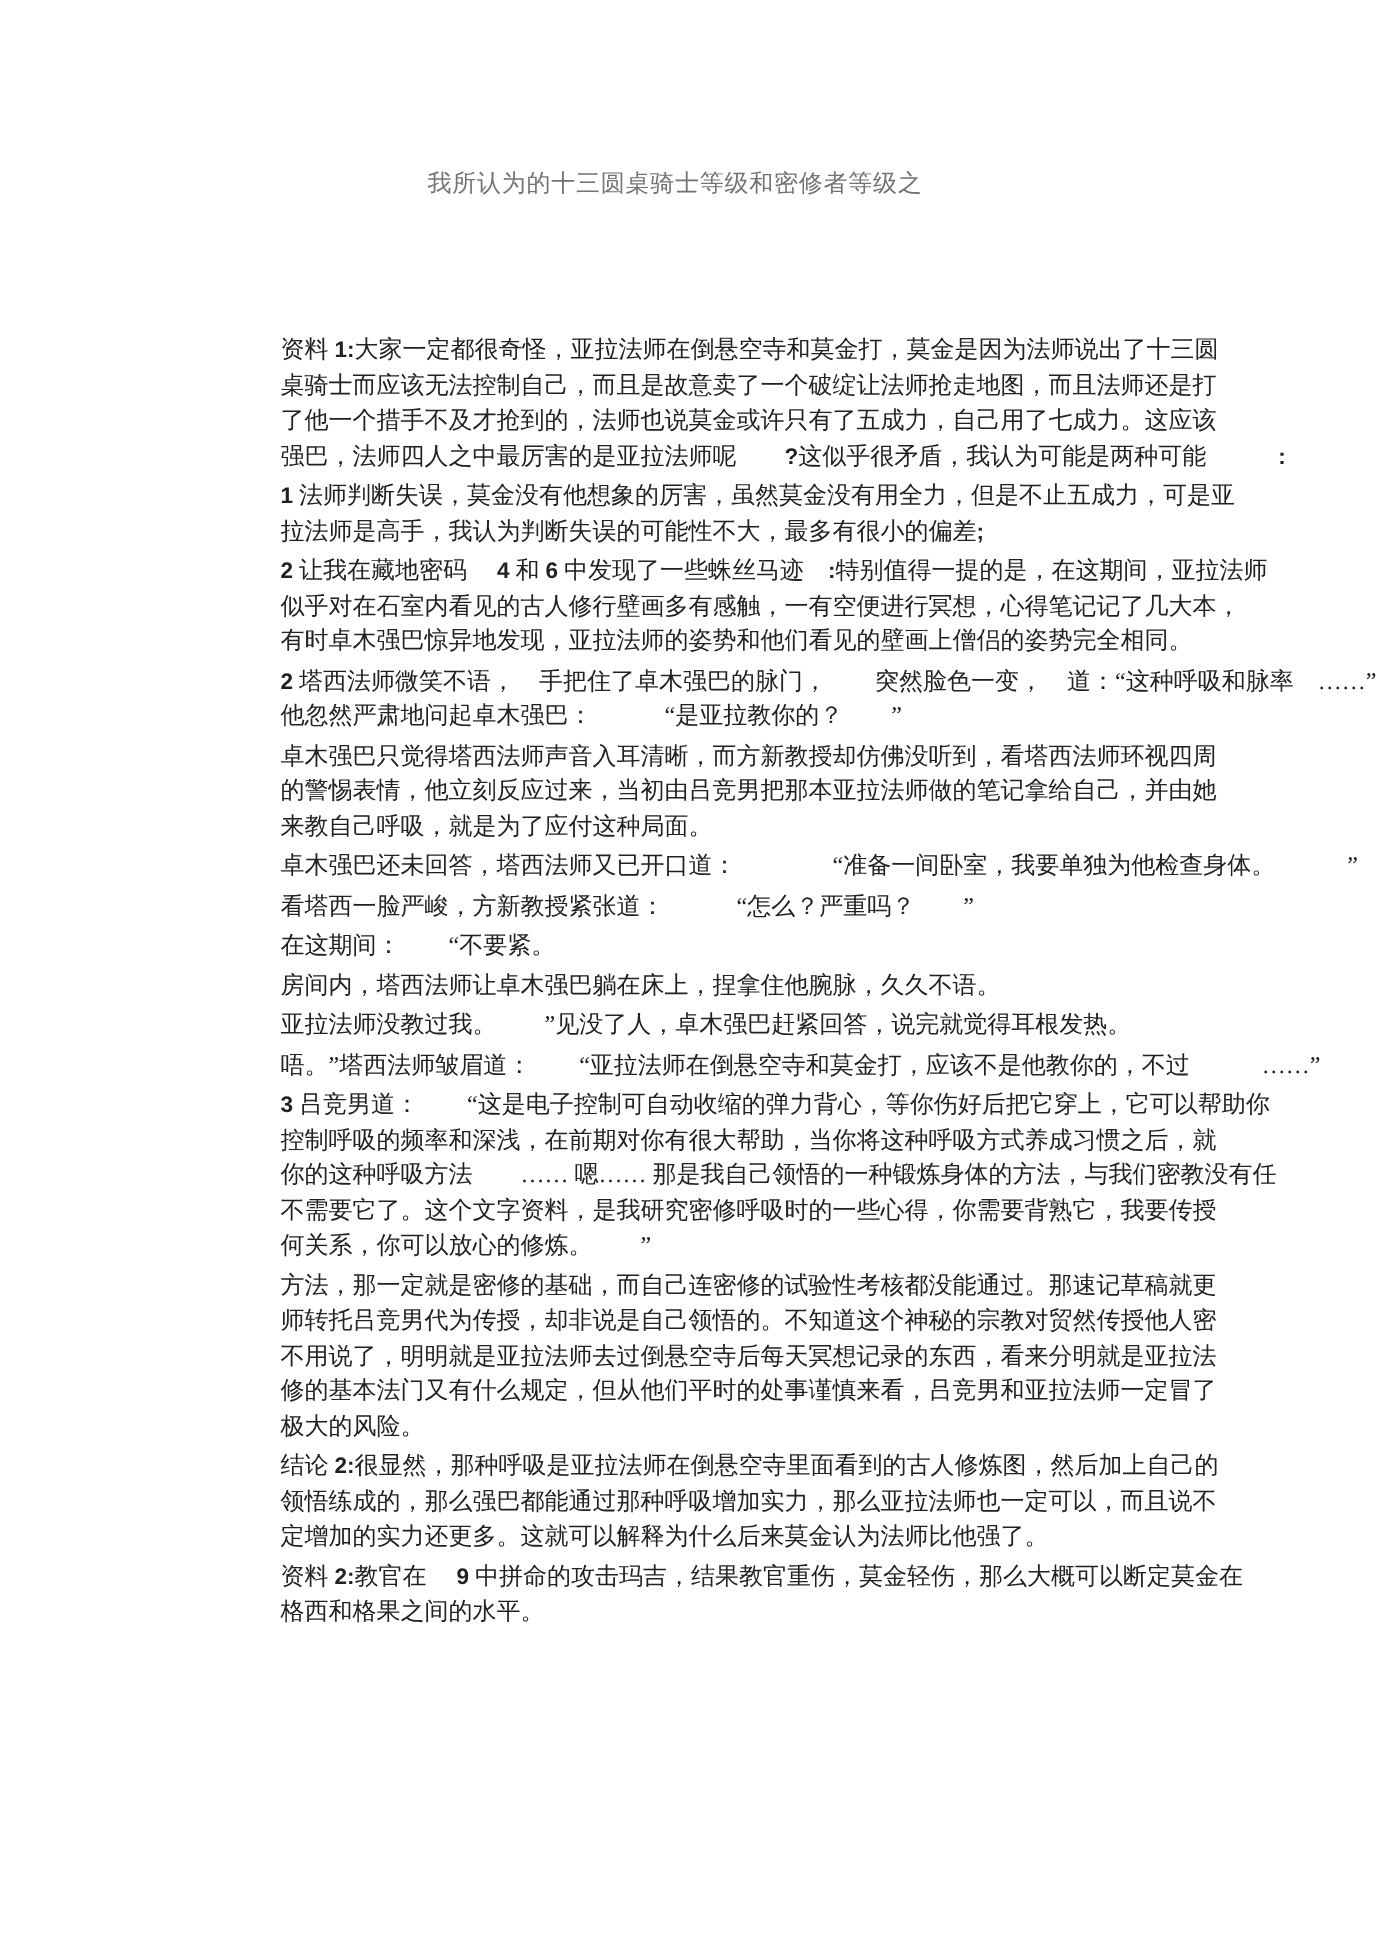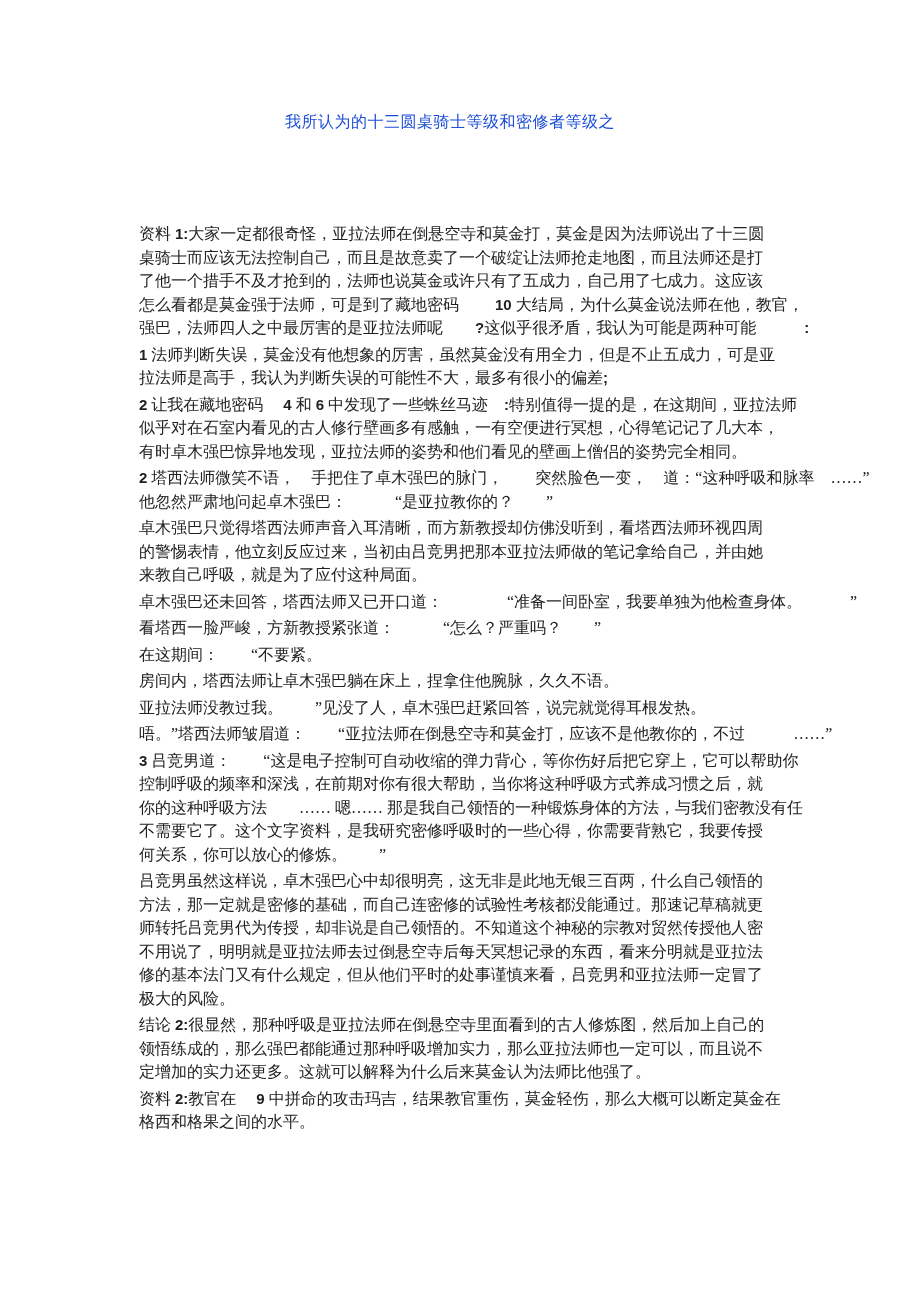--- a/index.html
+++ b/index.html
@@ -19,56 +19,56 @@
   .doc-title {
     position: absolute;
     top: 112px;
     left: 0;
     width: 900px;
     margin: 0;
     text-align: center;
     font-size: 16px;
     font-weight: 400;
     letter-spacing: 0.5px;
-    color: #1d4ed8;
+    color: #737373;
   }
   .doc-content {
     position: absolute;
     top: 222px;
     left: 139px;
     width: 720px;
     font-size: 16px;
     color: #212121;
   }
   .paragraph {
     margin: 0 0 3px 0;
   }
   .text-line {
     white-space: pre;
     height: 23.5px;
     line-height: 23.5px;
     overflow: visible;
+    margin-left: 48px;
   }
   .text-line b {
     font-family: "Liberation Sans", "DejaVu Sans", sans-serif;
     font-weight: 700;
     font-size: 15px;
   }
 </style>
 </head>
 <body>
 
 <div class="page">
   <h1 class="doc-title">我所认为的十三圆桌骑士等级和密修者等级之</h1>
   <div class="doc-content">
       <div class="paragraph">
         <div class="text-line">资料 <b>1:</b>大家一定都很奇怪，亚拉法师在倒悬空寺和莫金打，莫金是因为法师说出了十三圆</div>
         <div class="text-line">桌骑士而应该无法控制自己，而且是故意卖了一个破绽让法师抢走地图，而且法师还是打</div>
         <div class="text-line">了他一个措手不及才抢到的，法师也说莫金或许只有了五成力，自己用了七成力。这应该</div>
-        <div class="text-line">怎么看都是莫金强于法师，可是到了藏地密码　　 <b>10</b> 大结局，为什么莫金说法师在他，教官，</div>
         <div class="text-line">强巴，法师四人之中最厉害的是亚拉法师呢　　<b>?</b>这似乎很矛盾，我认为可能是两种可能　　　<b>:</b></div>
       </div>
       <div class="paragraph">
         <div class="text-line"><b>1</b> 法师判断失误，莫金没有他想象的厉害，虽然莫金没有用全力，但是不止五成力，可是亚</div>
         <div class="text-line">拉法师是高手，我认为判断失误的可能性不大，最多有很小的偏差<b>;</b></div>
       </div>
       <div class="paragraph">
         <div class="text-line"><b>2</b> 让我在藏地密码　 <b>4</b> 和 <b>6</b> 中发现了一些蛛丝马迹　<b>:</b>特别值得一提的是，在这期间，亚拉法师</div>
         <div class="text-line">似乎对在石室内看见的古人修行壁画多有感触，一有空便进行冥想，心得笔记记了几大本，</div>
         <div class="text-line">有时卓木强巴惊异地发现，亚拉法师的姿势和他们看见的壁画上僧侣的姿势完全相同。</div>
@@ -101,21 +101,20 @@
         <div class="text-line">唔。”塔西法师皱眉道：　　“亚拉法师在倒悬空寺和莫金打，应该不是他教你的，不过　　　……”</div>
       </div>
       <div class="paragraph">
         <div class="text-line"><b>3</b> 吕竞男道：　　“这是电子控制可自动收缩的弹力背心，等你伤好后把它穿上，它可以帮助你</div>
         <div class="text-line">控制呼吸的频率和深浅，在前期对你有很大帮助，当你将这种呼吸方式养成习惯之后，就</div>
         <div class="text-line">你的这种呼吸方法　　…… 嗯…… 那是我自己领悟的一种锻炼身体的方法，与我们密教没有任</div>
         <div class="text-line">不需要它了。这个文字资料，是我研究密修呼吸时的一些心得，你需要背熟它，我要传授</div>
         <div class="text-line">何关系，你可以放心的修炼。　　”</div>
       </div>
       <div class="paragraph">
-        <div class="text-line">吕竞男虽然这样说，卓木强巴心中却很明亮，这无非是此地无银三百两，什么自己领悟的</div>
         <div class="text-line">方法，那一定就是密修的基础，而自己连密修的试验性考核都没能通过。那速记草稿就更</div>
         <div class="text-line">师转托吕竞男代为传授，却非说是自己领悟的。不知道这个神秘的宗教对贸然传授他人密</div>
         <div class="text-line">不用说了，明明就是亚拉法师去过倒悬空寺后每天冥想记录的东西，看来分明就是亚拉法</div>
         <div class="text-line">修的基本法门又有什么规定，但从他们平时的处事谨慎来看，吕竞男和亚拉法师一定冒了</div>
         <div class="text-line">极大的风险。</div>
       </div>
       <div class="paragraph">
         <div class="text-line">结论 <b>2:</b>很显然，那种呼吸是亚拉法师在倒悬空寺里面看到的古人修炼图，然后加上自己的</div>
         <div class="text-line">领悟练成的，那么强巴都能通过那种呼吸增加实力，那么亚拉法师也一定可以，而且说不</div>
         <div class="text-line">定增加的实力还更多。这就可以解释为什么后来莫金认为法师比他强了。</div>

